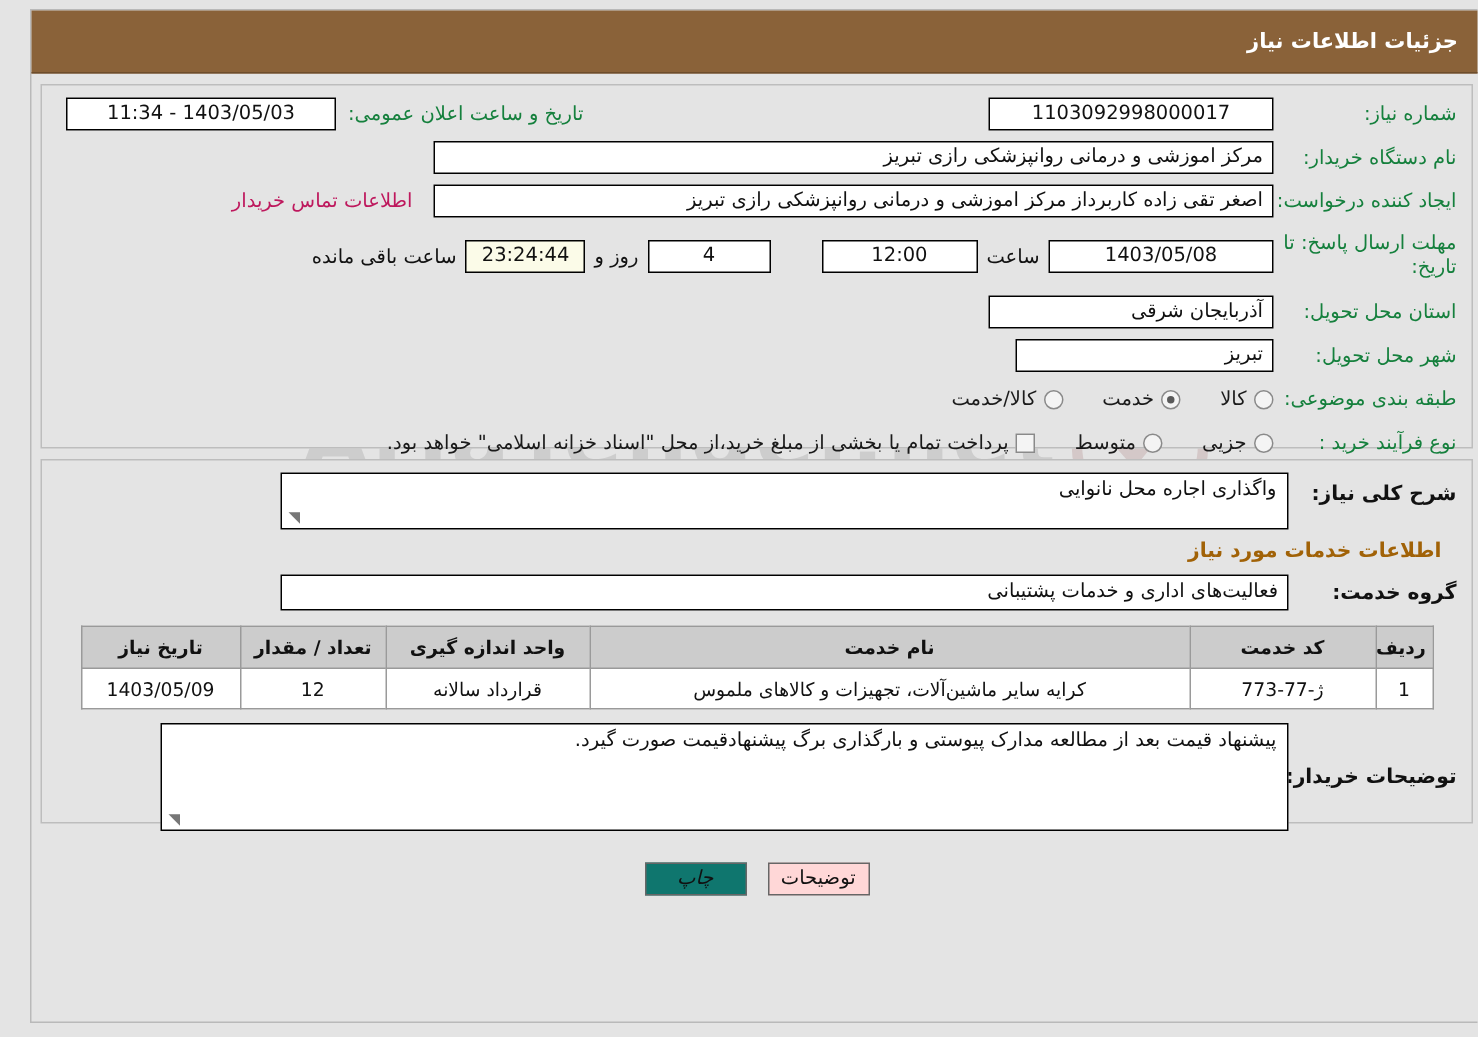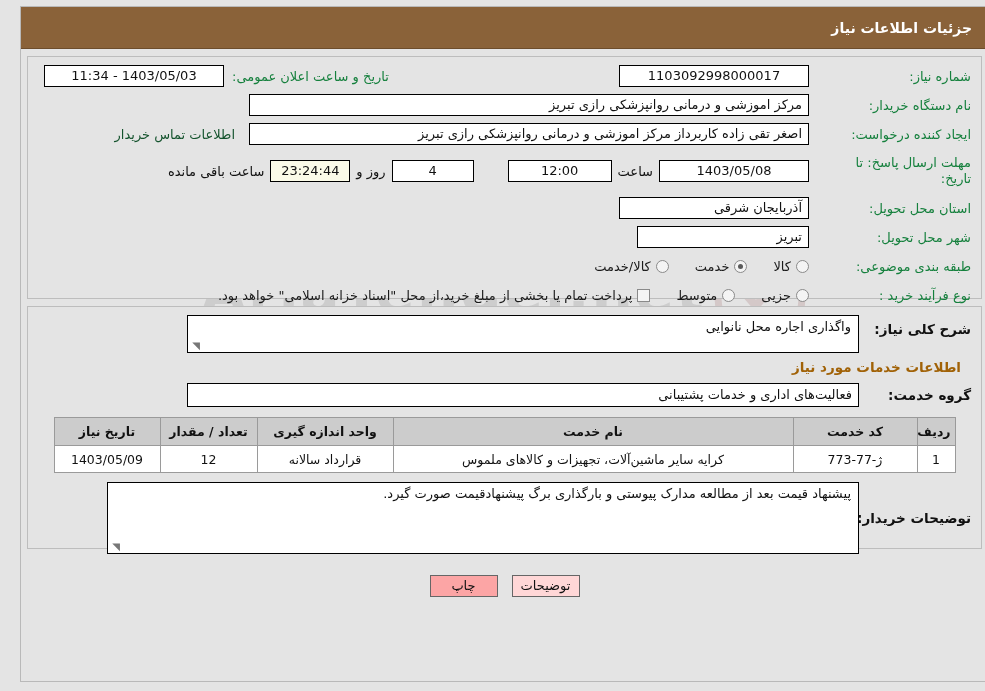--- a/index.html
+++ b/index.html
@@ -64,21 +64,21 @@
     padding: 0 10px 0 6px;
     box-sizing: border-box;
   }
   .lbl {
     color: #15803d;
     font-size: 13px;
     text-align: right;
     white-space: nowrap;
     flex: 0 0 auto;
   }
-  .lbl.w-main { width: 122px; margin-left: 40px; }
+  .lbl.w-main { width: 122px; }
   .fld {
     background: #ffffff;
     border: 1px solid #000000;
     box-sizing: border-box;
     height: 22px;
     line-height: 20px;
     font-size: 13px;
     padding: 0 6px;
     color: #111;
     text-align: center;
@@ -128,21 +128,21 @@
   .cbox {
     width: 13px; height: 13px;
     border: 1px solid #8a8a8a;
     background: #f4f4f4;
     box-sizing: border-box;
     display: inline-block;
     flex: 0 0 auto;
   }
 
   .link {
-    color: #14532d;
+    color: #be185d;
     font-size: 13px;
     white-space: nowrap;
     cursor: pointer;
   }
 
   
   .mid-row {
     display: flex;
     align-items: flex-start;
     padding: 0 10px 0 6px;
@@ -225,21 +225,21 @@
     min-width: 68px;
     font-size: 13px;
     line-height: 20px;
     text-align: center;
     cursor: pointer;
     box-sizing: border-box;
     font-family: "DejaVu Sans", "Liberation Sans", sans-serif;
     color: #111;
   }
   .btn.back { background: #ffd7d7; }
-  .btn.print { background: #fca5a5; }
+  .btn.print { background: #0f766e; font-style: italic; }
 
   
   .wm {
     position: absolute;
     left: 0; right: 0; top: 190px;
     height: 190px;
     pointer-events: none;
     z-index: 5;
     opacity: .30;
     display: flex;

